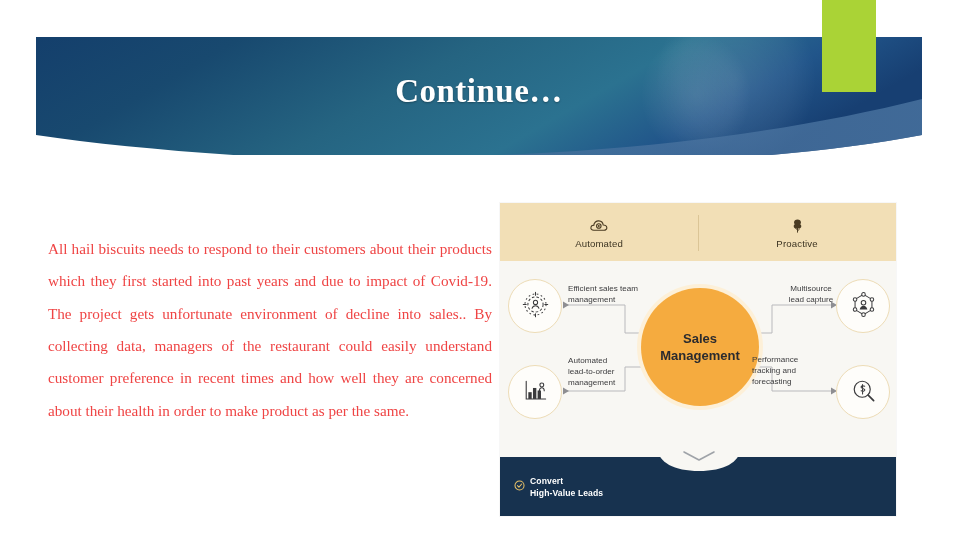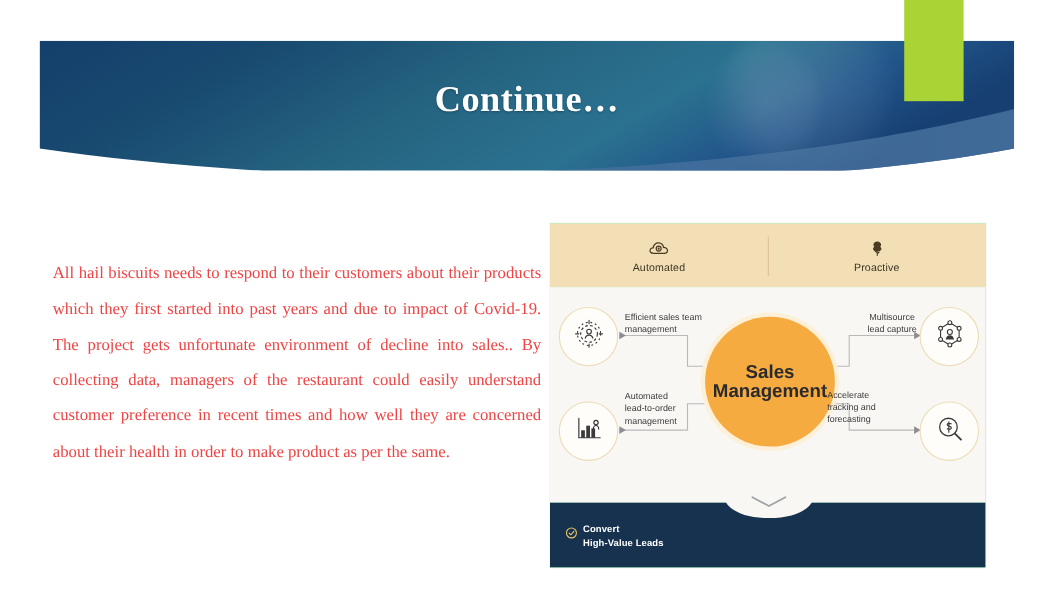--- a/index.html
+++ b/index.html
@@ -155,21 +155,21 @@
     display: flex;
     align-items: center;
     justify-content: center;
     flex-direction: column;
     z-index: 3;
     box-shadow: 0 0 0 4px #fdf0d8;
   }
   .ig-center-line {
     font-family: "Liberation Sans", sans-serif;
     font-weight: bold;
-    font-size: 17px;
+    font-size: 13px;
     color: #2b2b2e;
     line-height: 17px;
     text-align: center;
   }
 
   .ig-node {
     position: absolute;
     width: 52px;
     height: 52px;
     border-radius: 50%;
@@ -416,21 +416,21 @@
       <div>lead-to-order</div>
       <div>management</div>
     </div>
 
     <div class="ig-node-label lbl-tr">
       <div>Multisource</div>
       <div>lead capture</div>
     </div>
 
     <div class="ig-node-label lbl-br">
-      <div>Accelerate</div>
+      <div>Performance</div>
       <div>tracking and</div>
       <div>forecasting</div>
     </div>
 
   </div>
 
   <svg class="ig-dip" viewBox="0 0 82 30">
     <path d="M0,0 L82,0 L82,6 C82,19 66,28 41,28 C16,28 0,19 0,6 Z" fill="#f8f7f3"></path>
     <path d="M26,9 L41,17 L56,9" fill="none" stroke="#9fa3a8" stroke-width="1.6" stroke-linecap="round" stroke-linejoin="round"></path>
   </svg>

